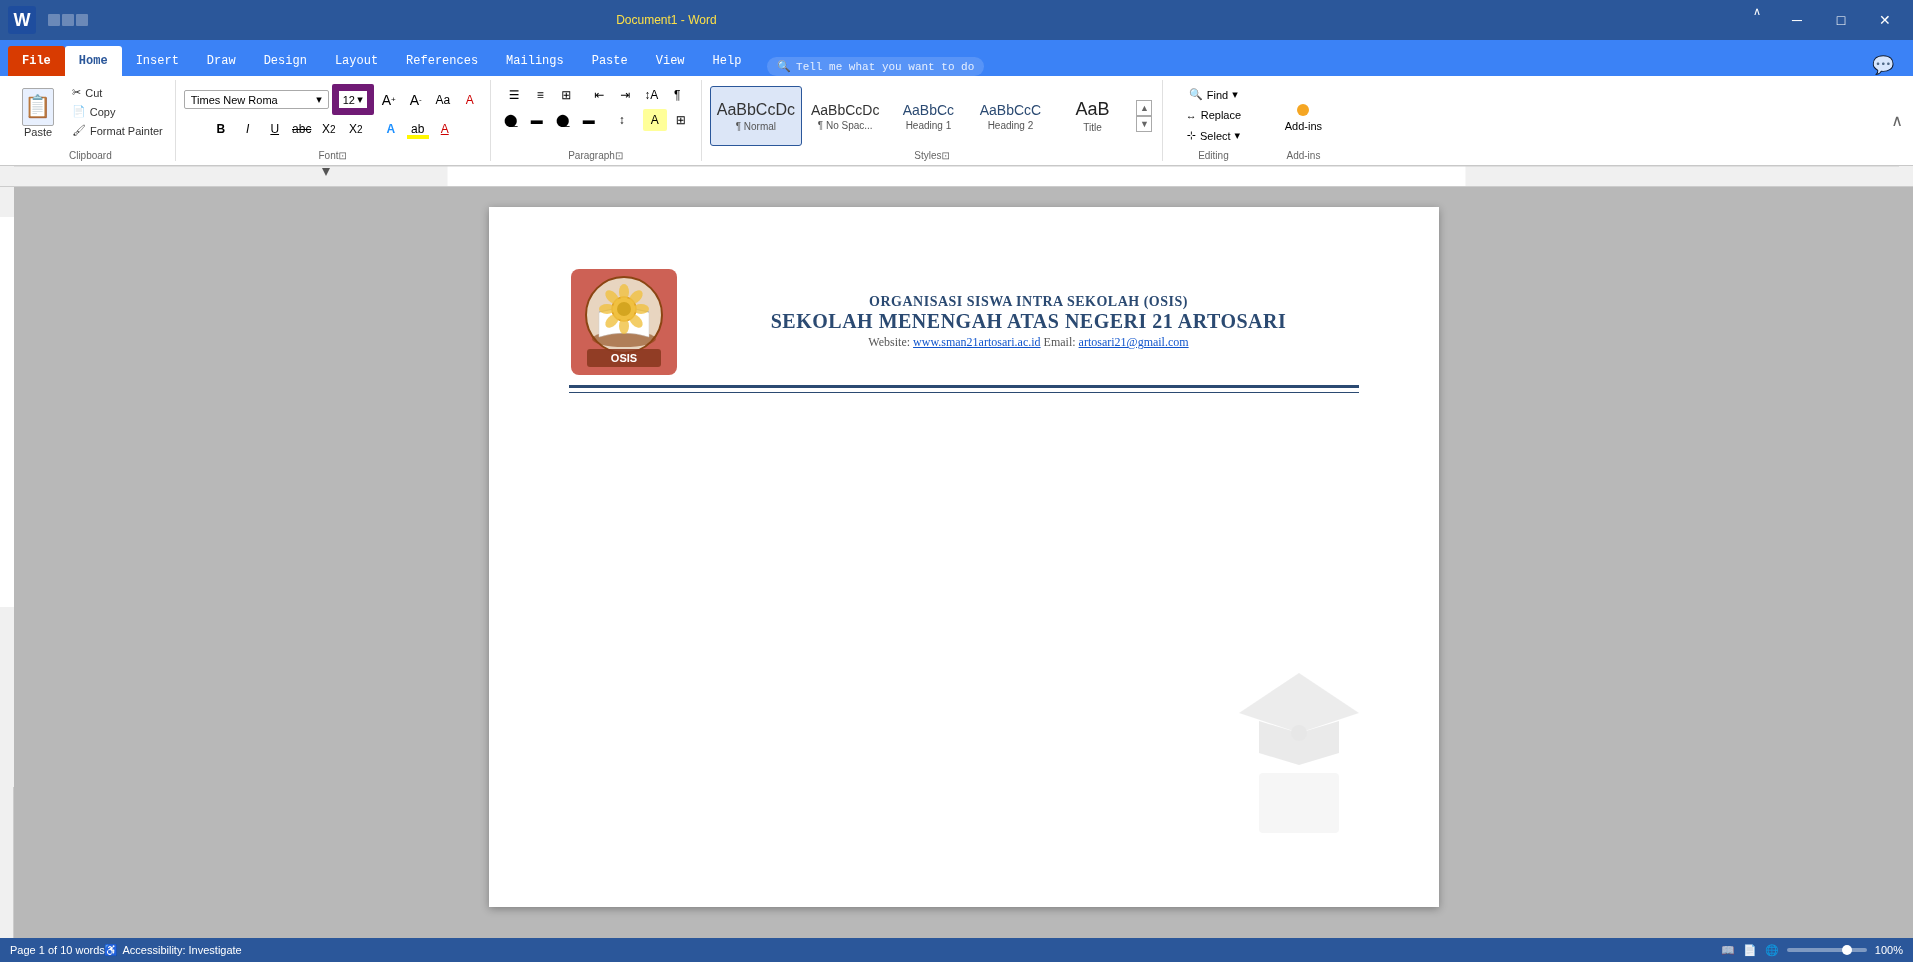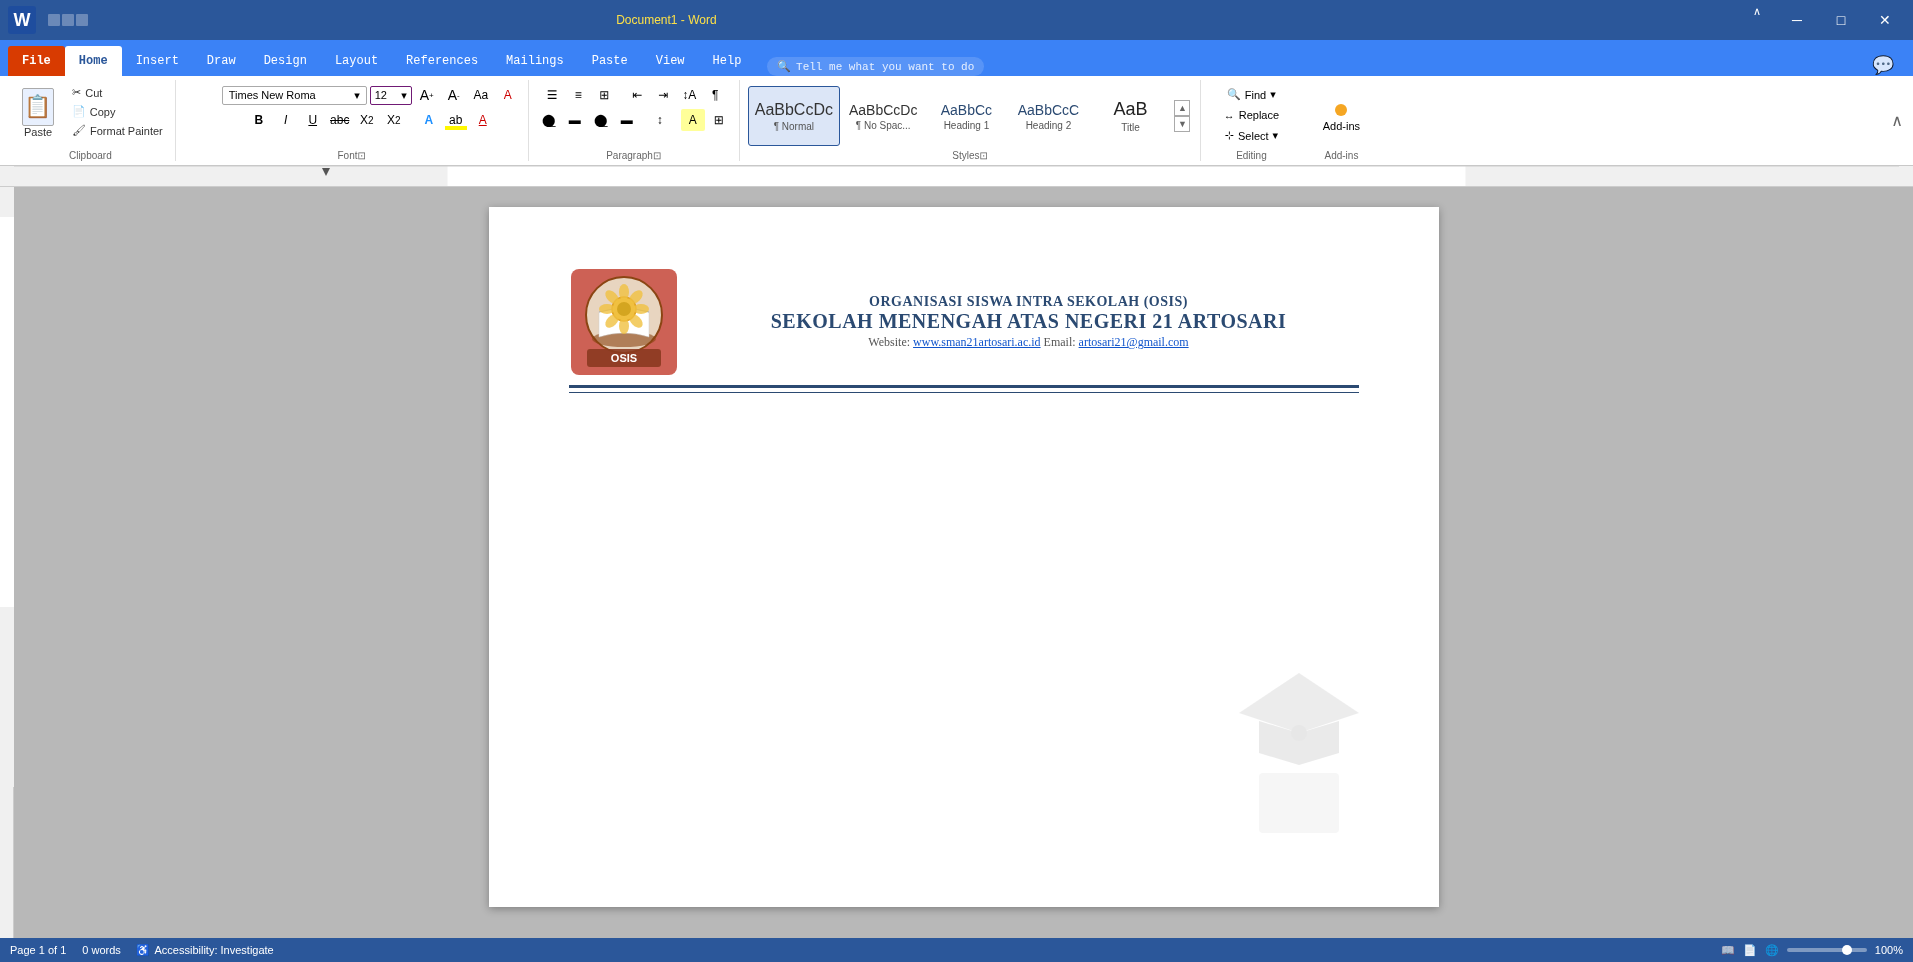--- a/index.html
+++ b/index.html
@@ -127,21 +127,21 @@
       font-size: 11px;
       width: 145px;
       display: flex;
       align-items: center;
       justify-content: space-between;
       cursor: pointer;
     }
 
     .size-selector {
       background: white;
-      border: 1px solid #701a75;
+      border: 7px solid #701a75;
       border-radius: 2px;
       padding: 2px 4px;
       font-size: 11px;
       width: 42px;
       display: flex;
       align-items: center;
       justify-content: space-between;
       cursor: pointer;
     }
 
@@ -313,21 +313,20 @@
 
     
     .status-bar {
       background: #2b579a;
       height: 22px;
       display: flex;
       align-items: center;
       padding: 12px 10px;
       color: white;
       font-size: 11px;
-      gap: 16px;
       position: fixed;
       bottom: 0;
       left: 0;
       right: 0;
     }
 
     .status-right {
       margin-left: auto;
       display: flex;
       align-items: center;
@@ -478,21 +477,21 @@
         <div class="small-ribbon-btn">
           <span>🖌</span>
           <span>Format Painter</span>
         </div>
       </div>
     </div>
     <div class="ribbon-group-label">Clipboard</div>
   </div>
 
   <div class="ribbon-group" style="min-width:200px;">
-    <div class="ribbon-group-content" style="flex-direction:column;gap:3px;padding-top:4px;margin-left:38px;">
+    <div class="ribbon-group-content" style="flex-direction:column;gap:3px;padding-top:4px;">
       <div class="font-row">
         <div class="font-selector">
           <span>Times New Roma</span>
           <span>▾</span>
         </div>
         <div class="size-selector">
           <span>12</span>
           <span>▾</span>
         </div>
         <div class="fmt-btn" style="font-size:14px;">A<sup style="font-size:8px;">+</sup></div>

